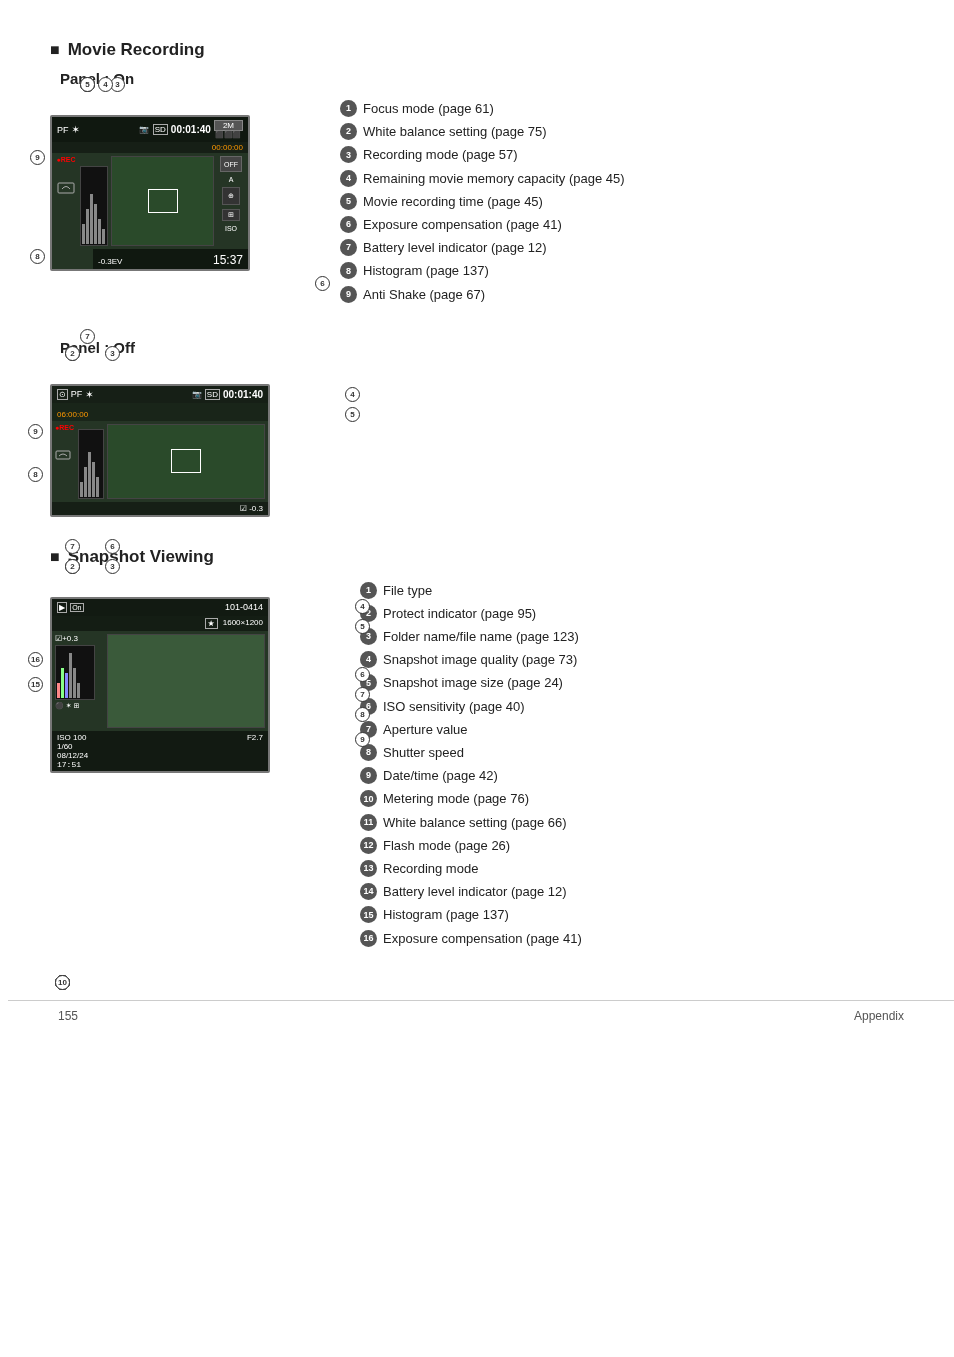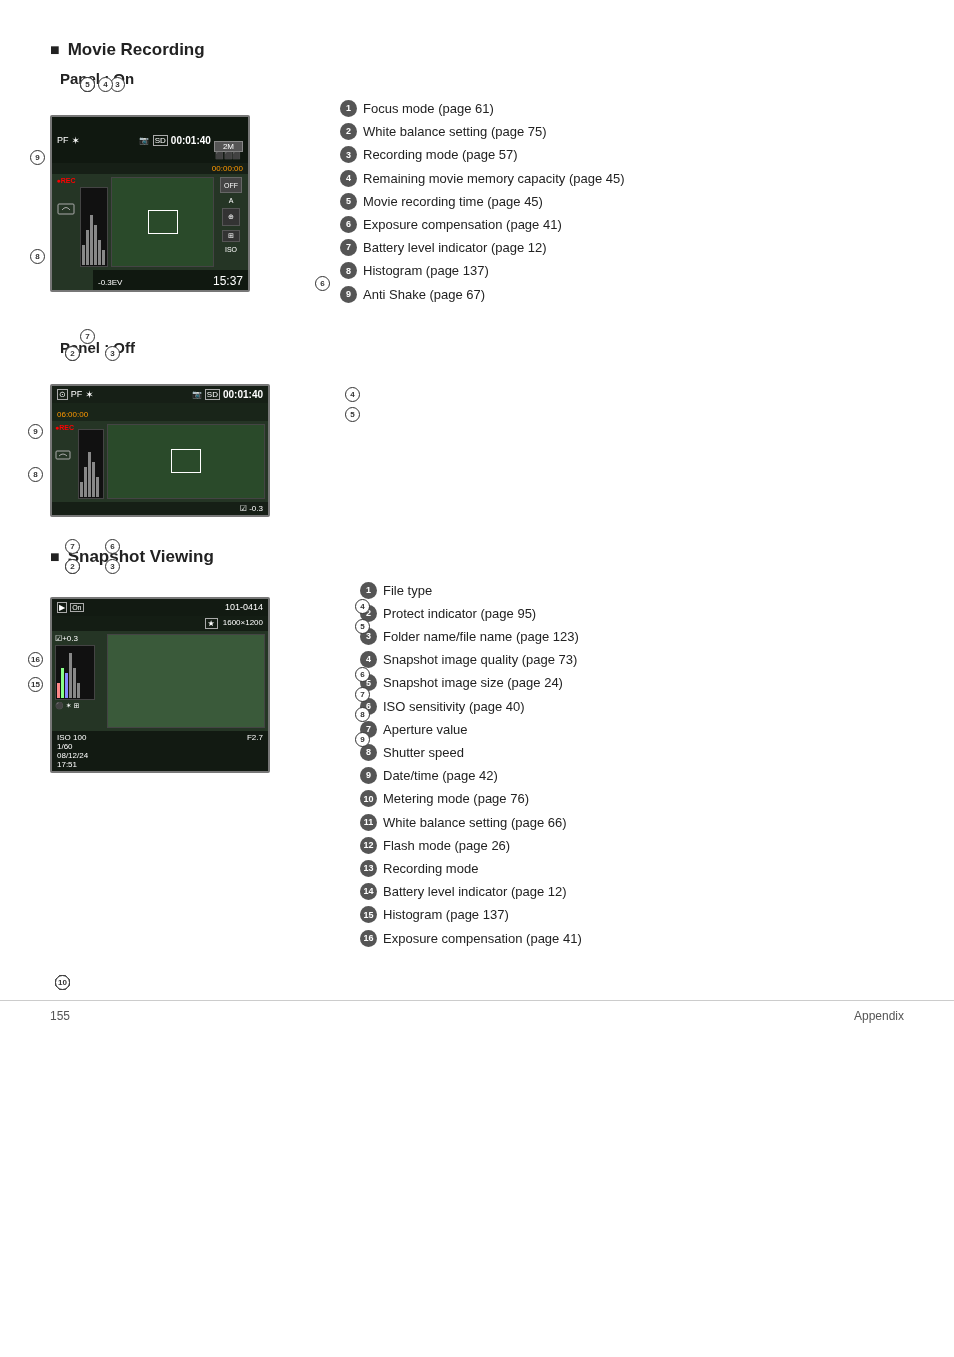--- a/index.html
+++ b/index.html
@@ -83,21 +83,21 @@
       border: 1.5px solid #333;
       color: #333;
       font-size: 8px;
       font-weight: bold;
       z-index: 10;
     }
 
     .page-footer {
       position: absolute;
       bottom: 20px;
-      left: 0;
+      left: 8px;
       right: 0;
       display: flex;
       justify-content: space-between;
       padding: 0 50px;
       font-size: 12px;
       color: #555;
       border-top: 1px solid #ccc;
       padding-top: 8px;
     }
 
@@ -156,21 +156,21 @@
           <div style="display:flex; justify-content:space-between; align-items:center; padding:3px 5px; background:rgba(0,0,0,0.55);">
             <div style="display:flex; align-items:center; gap:3px; color:#fff; font-size:9px;">
               <span>PF</span>
               <span style="font-size:10px;">✶</span>
             </div>
             <div style="display:flex; align-items:center; gap:3px;">
               <span style="font-size:8px; color:#fff;">📷</span>
               <span style="font-size:8px; color:#fff; border:1px solid #aaa; padding:0 1px;">SD</span>
               <span style="color:#fff; font-size:10px; font-weight:bold;">00:01:40</span>
               <div style="display:flex; flex-direction:column; align-items:center;">
-                <span style="background:#555; border:1px solid #888; color:#fff; font-size:8px; padding:0 8px;margin-top:21px;">2M</span>
+                <span style="background:#555; border:1px solid #888; color:#fff; font-size:8px; padding:0 8px;">2M</span>
                 <span style="color:#fff; font-size:7px;">⬛⬛⬛</span>
               </div>
             </div>
           </div>
 
           <div style="display:flex; justify-content:flex-end; padding:1px 5px; background:rgba(0,0,0,0.4);">
             <span style="color:#f90; font-size:8px;padding-left:17px;">00:00:00</span>
           </div>
 
           <div style="display:flex; gap:3px; padding:3px 3px;">
@@ -431,21 +431,21 @@
             <div style="display:flex; justify-content:space-between;">
               <span>ISO 100</span>
               <span>F2.7</span>
             </div>
             <div style="display:flex; justify-content:space-between;">
               <span>1/60</span>
             </div>
             <div style="display:flex; justify-content:space-between;">
               <span>08/12/24</span>
             </div>
-            <div style="display:flex; justify-content:space-between;">
+            <div style="display:flex; justify-content:space-between;font-family:Liberation Mono, monospace;">
               <span>17:51</span>
             </div>
           </div>
         </div>
 
         <div style="position:absolute; right:-25px; top:22px;">
           <span class="overlay-num">4</span>
         </div>
         <div style="position:absolute; right:-25px; top:42px;">
           <span class="overlay-num">5</span>

